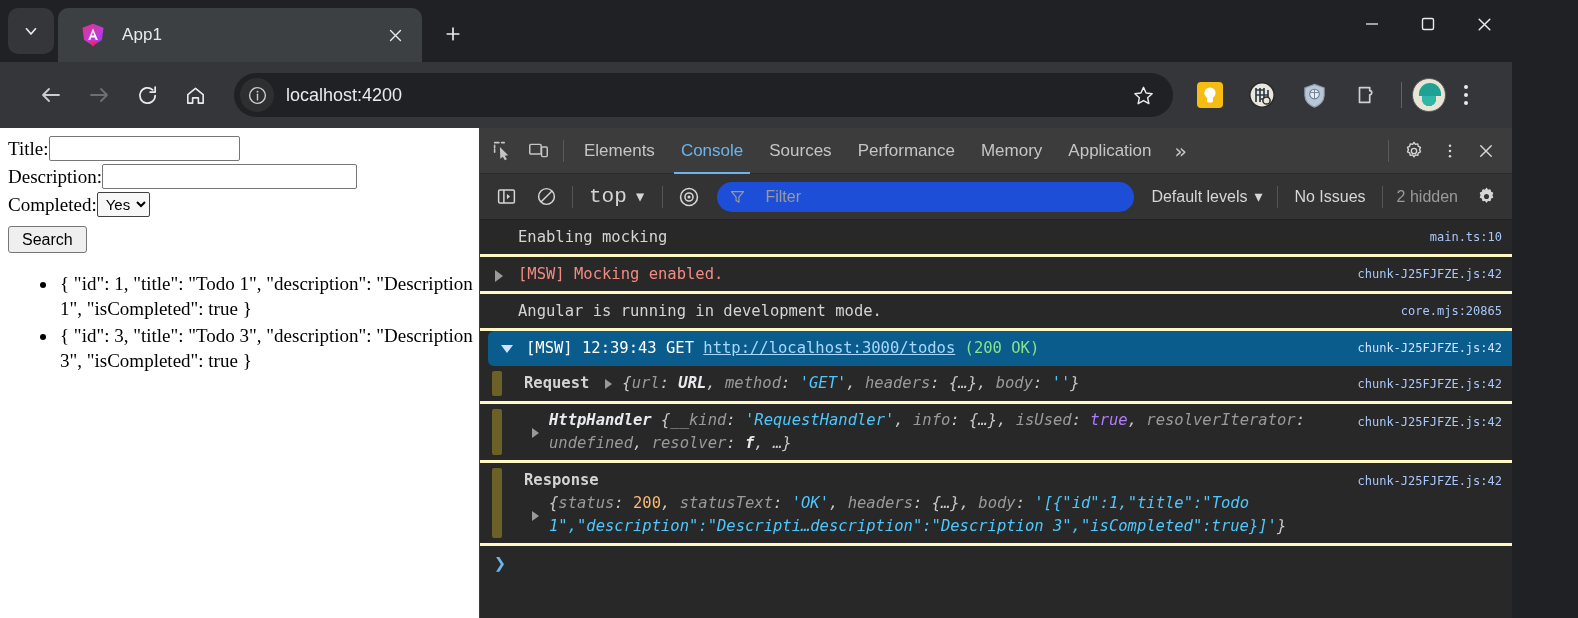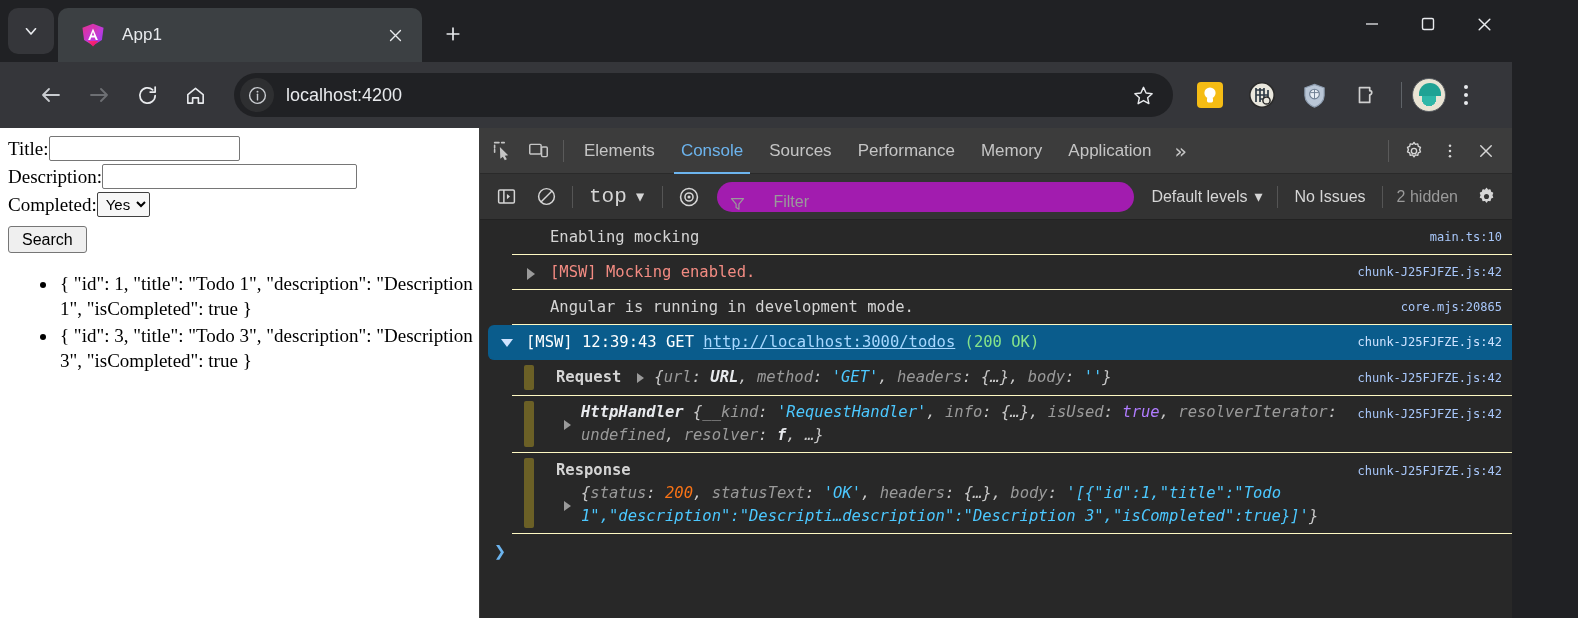--- a/index.html
+++ b/index.html
@@ -138,22 +138,22 @@
   .dt-filterbar {
     height:46px; flex:0 0 46px; display:flex; align-items:center;
     background:#333333; border-bottom:1px solid #222; padding:0 8px; gap:4px;
   }
   .ctx-select {
     display:flex; align-items:center; gap:7px; color:#d6d6d6; font-size:21px;
     padding:3px 8px; border-radius:3px; cursor:pointer;
     font-family:Liberation Mono, monospace; flex:0 0 auto;
   }
   .filter-box {
-    flex:1 1 auto; min-width:0; height:30px; background:#a21caf; border-radius:15px;
-    display:flex; align-items:flex-end; padding:0 12px; gap:25px; margin:0 6px; cursor:text;
+    flex:1 1 auto; min-width:0; height:30px; background:#1d4ed8; border-radius:15px;
+    display:flex; align-items:center; padding:0 12px; gap:17px; margin:0 6px; cursor:text;
   }
   .filter-input {
     flex:1 1 auto; background:transparent; border:none; outline:none;
     color:#d6d6d6; font-size:16px; font-family:"Liberation Sans", sans-serif;
   }
   .filter-input::placeholder { color:#9a9a9a; }
   .levels {
     display:flex; align-items:center; gap:7px; color:#d6d6d6; font-size:16px;
     padding:3px 7px; border-radius:3px; cursor:pointer;
     font-family:"Liberation Sans", sans-serif; white-space:nowrap; flex:0 0 auto;
@@ -168,21 +168,21 @@
   }
   .fb-sep { width:1px; height:22px; background:#555; margin:0 4px; flex:0 0 auto; }
 
   
   .console {
     flex:1 1 auto; min-height:0; overflow:hidden; background:#282828;
     font-family:"DejaVu Sans Mono", monospace; font-size:15.5px;
   }
   .msg {
     display:flex; align-items:flex-start; padding:5px 10px 5px 0;
-    border-bottom:1px solid #fef9c3; position:relative; min-height:30px;margin-left:32px;
+    border-bottom:3px solid #fef9c3; position:relative; min-height:30px;
   }
   .msg .gutter { width:38px; flex:0 0 38px; display:flex; align-items:flex-start; justify-content:center; padding-top:1px; }
   .msg .body { flex:1 1 auto; min-width:0; color:#d4d4d4; line-height:24px; padding-right:10px; }
   .msg .src {
     flex:0 0 auto; color:#a8c7fa; font-size:12px;
     line-height:24px; cursor:pointer; white-space:nowrap; align-self:flex-start;
   }
   .msg.selected {
     background:#0a5c8c; border-radius:6px 0 0 6px; border-bottom:1px solid #0a5c8c;
     margin-left:8px;
@@ -201,21 +201,21 @@
   .tri-right { border-width:6px 0 6px 8px; border-color:transparent transparent transparent #9a9a9a; }
   .tri-down  { border-width:8px 6px 0 6px; border-color:#cfe3ff transparent transparent transparent; }
   .tri-small-right { border-width:5px 0 5px 7px; border-color:transparent transparent transparent #9a9a9a; }
 
   
   .t-link   { color:#8ab4f8; text-decoration:underline; cursor:pointer; }
   .t-ok     { color:#6fcf6f; }
   .t-key    { color:#9a9a9a; font-style:italic; }
   .t-name   { color:#e8eaed; font-style:italic; font-weight:bold; }
   .t-str    { color:#4cc8ff; font-style:italic; }
-  .t-num    { color:#f97316; font-style:italic; }
+  .t-num    { color:#fdba74; }
   .t-bool   { color:#b07cff; font-style:italic; }
   .t-punct  { color:#c9c9c9; font-style:italic; }
   .t-dim    { color:#9a9a9a; font-style:italic; }
   .t-fn     { color:#e8eaed; font-style:italic; font-weight:bold; }
 
   .prompt-row { display:flex; align-items:center; padding:7px 0 7px 14px; min-height:34px; }
   .prompt-chevron { color:#6cb4ee; font-size:20px; font-weight:bold; line-height:1; user-select:none; }
   .prompt-input { flex:1 1 auto; color:#d4d4d4; font-size:15.5px; padding-left:10px; }
 </style>
 </head>

